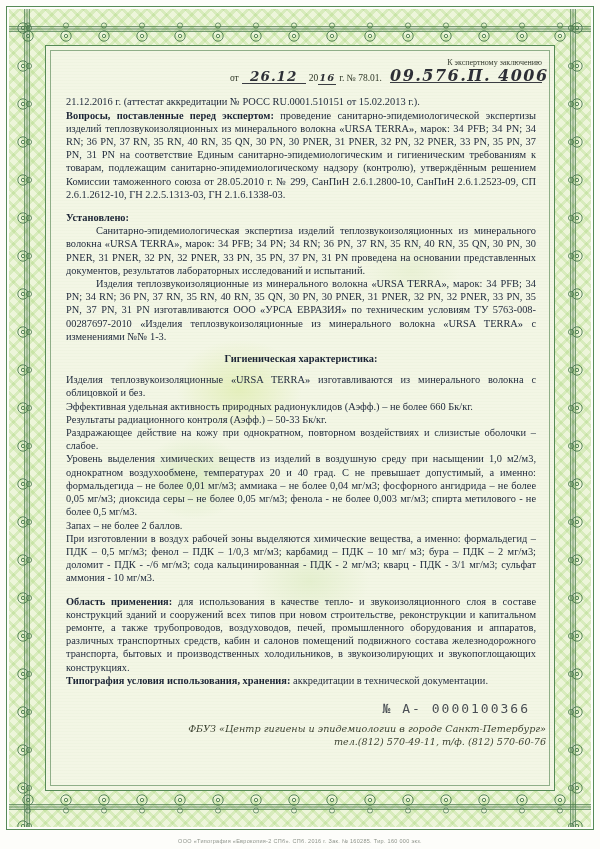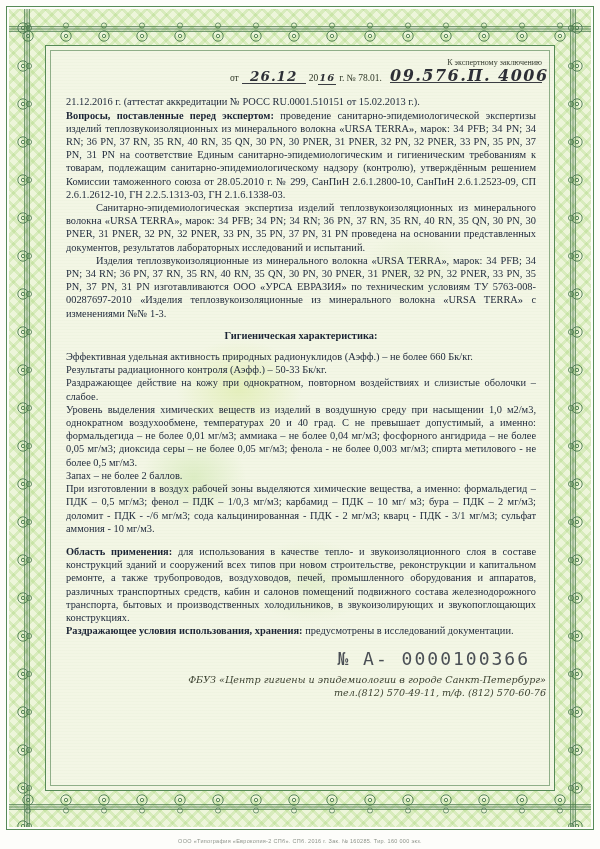--- a/index.html
+++ b/index.html
@@ -55,21 +55,21 @@
     color:#2d2f36;letter-spacing:1px;}
   .u{border-bottom:1.2px solid #3a3d42;text-align:center;display:inline-block;}
   .hw-date{font-size:13.5px;width:64px;margin:0 3px;}
   .hw-year{font-size:10px;width:18px;margin-right:3px;}
   .hw-num{font-size:16px;width:152px;margin-left:8px;letter-spacing:1.5px;}
 
   .heading{font-weight:bold;text-align:center;text-indent:0;
     margin:9px 0 8px 0;color:#1b2435;}
 
   .serial{margin-top:15px;text-align:right;padding-right:6px;
-    font-family:"DejaVu Sans Mono", monospace;font-size:18px;
+    font-family:"DejaVu Sans Mono", monospace;font-size:13px;
     letter-spacing:2px;color:#4a4f55;}
 
   .footer{margin-top:7px;text-align:right;font-family:"DejaVu Serif", serif;
     font-style:italic;font-size:9.6px;line-height:13px;color:#3b4130;
     margin-right:-10px;white-space:nowrap;}
 
   .print-line{position:absolute;bottom:5px;left:0;width:100%;text-align:center;
     font-family:"Liberation Sans", sans-serif;font-size:5.5px;color:#8d938a;
     letter-spacing:.3px;}
 </style>
@@ -337,35 +337,37 @@
         <span class="hw u hw-year">16</span>
         <span>г. № 78.01.</span>
         <span class="hw u hw-num">09.576.П. 4006</span>
       </div>
     </div>
 
     <p>21.12.2016 г. (аттестат аккредитации №  РОСС RU.0001.510151 от 15.02.2013 г.).</p>
 
     <p><b>Вопросы, поставленные перед экспертом:</b> <span>проведение санитарно-эпидемиологической экспертизы изделий теплозвукоизоляционных из минерального волокна «URSA TERRA», марок: 34 PFB; 34 PN; 34 RN; 36 PN, 37 RN, 35 RN, 40 RN, 35 QN, 30 PN, 30 PNER, 31 PNER, 32 PN, 32 PNER, 33 PN, 35 PN, 37 PN, 31 PN на соответствие Единым санитарно-эпидемиологическим и гигиеническим требованиям к товарам, подлежащим санитарно-эпидемиологическому надзору (контролю), утверждённым решением Комиссии таможенного союза от 28.05.2010 г. № 299, СанПиН 2.6.1.2800-10, СанПиН  2.6.1.2523-09, СП 2.6.1.2612-10, ГН 2.2.5.1313-03, ГН 2.1.6.1338-03.</span></p>
 
+    <p class="mt"><b>Установлено:</b></p>
     <p class="ind">Санитарно-эпидемиологическая экспертиза изделий теплозвукоизоляционных из минерального волокна «URSA TERRA», марок: 34 PFB; 34 PN; 34 RN; 36 PN, 37 RN, 35 RN, 40 RN, 35 QN, 30 PN, 30 PNER, 31 PNER, 32 PN, 32 PNER, 33 PN, 35 PN, 37 PN, 31 PN проведена на основании представленных документов, результатов лабораторных исследований и испытаний.</p>
     <p class="ind">Изделия теплозвукоизоляционные из минерального волокна «URSA TERRA», марок: 34 PFB; 34 PN; 34 RN; 36 PN, 37 RN, 35 RN, 40 RN, 35 QN, 30 PN, 30 PNER, 31 PNER, 32 PN, 32 PNER, 33 PN, 35 PN, 37 PN, 31 PN изготавливаются ООО «УРСА ЕВРАЗИЯ» по техническим условиям ТУ 5763-008-00287697-2010 «Изделия теплозвукоизоляционные из минерального волокна «URSA TERRA» с изменениями №№ 1-3.</p>
 
     <p class="heading">Гигиеническая характеристика:</p>
 
+    <p>Изделия теплозвукоизоляционные «URSA TERRA» изготавливаются из минерального волокна с облицовкой и без.</p>
     <p>Эффективная удельная активность природных радионуклидов (Аэфф.) – не более 660 Бк/кг.</p>
     <p>Результаты радиационного контроля (Аэфф.) – 50-33 Бк/кг.</p>
     <p>Раздражающее действие на кожу при однократном, повторном воздействиях и слизистые оболочки – слабое.</p>
     <p>Уровень выделения химических веществ из изделий в воздушную среду при насыщении 1,0 м2/м3, однократном воздухообмене, температурах 20 и 40 град. С не превышает допустимый, а именно: формальдегида – не более 0,01 мг/м3; аммиака – не более 0,04 мг/м3; фосфорного ангидрида – не более 0,05 мг/м3; диоксида серы – не более 0,05 мг/м3; фенола - не более 0,003 мг/м3; спирта метилового - не более 0,5 мг/м3.</p>
     <p>Запах – не более 2 баллов.</p>
     <p>При изготовлении в воздух рабочей зоны выделяются химические вещества, а именно: формальдегид – ПДК – 0,5 мг/м3; фенол – ПДК – 1/0,3 мг/м3; карбамид – ПДК – 10 мг/ м3; бура – ПДК – 2 мг/м3; доломит - ПДК - -/6 мг/м3; сода кальцинированная - ПДК - 2 мг/м3; кварц - ПДК - 3/1 мг/м3; сульфат аммония - 10 мг/м3.</p>
 
     <p class="mt"><b>Область применения:</b> <span>для использования в качестве тепло- и звукоизоляционного слоя в составе конструкций зданий и сооружений всех типов при новом строительстве, реконструкции и капитальном ремонте, а также трубопроводов, воздуховодов, печей, промышленного оборудования и аппаратов, различных транспортных средств, кабин и салонов помещений подвижного состава железнодорожного транспорта, бытовых и производственных холодильников, в звукоизолирующих и звукопоглощающих конструкциях.</span></p>
 
-    <p><b>Раздражающее условия использования, хранения:</b> <span>предусмотрены в исследований документации.</span></p>
+    <p><b>Типография условия использования, хранения:</b> <span>аккредитации в технической документации.</span></p>
 
     <div class="serial">№ А- 0000100366</div>
 
     <div class="footer">
       <div>ФБУЗ «Центр гигиены и эпидемиологии в городе Санкт-Петербург»</div>
       <div>тел.(812) 570-49-11, т/ф. (812) 570-60-76</div>
     </div>
 
   </div>
 

